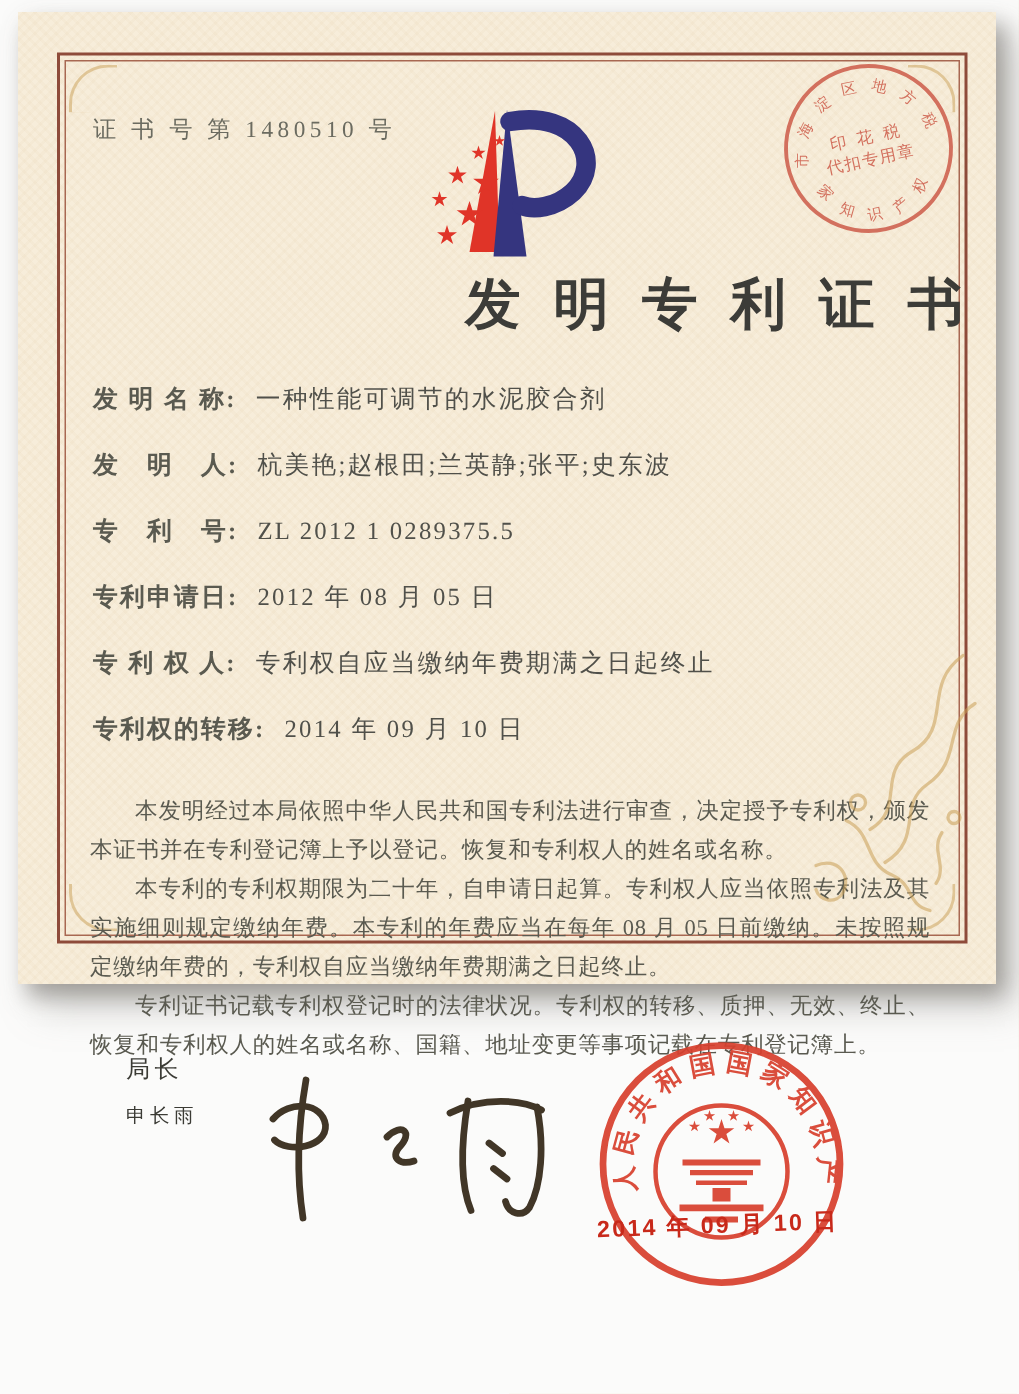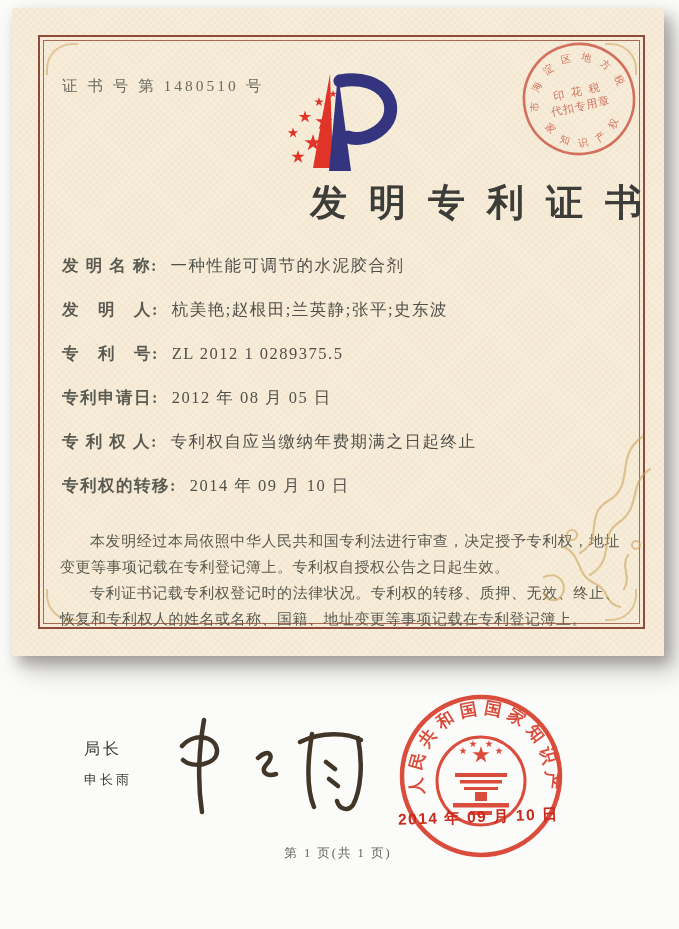--- a/index.html
+++ b/index.html
@@ -20,21 +20,21 @@
   .logo{position:absolute;left:255px;top:62px;width:158px;height:110px;}
   .title{position:absolute;top:170px;left:0;right:0;text-align:right;font-size:37px;
     letter-spacing:22px;text-indent:22px;color:#3c3c38;font-weight:600;}
   .fields{position:absolute;left:50px;top:247px;right:40px;}
   .field{font-size:16.5px;color:#54544a;margin-bottom:22px;letter-spacing:1.5px;white-space:nowrap;}
   .field .label{color:#5a5a50;font-weight:bold;}
   .field .value{margin-left:7px;color:#50504a;text-align:center;}
   .paras{position:absolute;left:48px;right:44px;top:520px;}
   .paras p{margin:0;font-size:15px;line-height:26px;text-indent:2em;color:#5a5a50;
     text-align:justify;letter-spacing:.5px;}
-  .signer{position:absolute;left:72px;top:731px;font-family:"Liberation Sans",sans-serif;color:#3b3b35;}
+  .signer{position:absolute;left:72px;top:695px;font-family:"Liberation Sans",sans-serif;color:#3b3b35;}
   .signer-title{font-size:16px;letter-spacing:3px;}
   .signer-name{font-size:13px;margin-top:11px;letter-spacing:3px;}
   .signature{position:absolute;left:150px;top:696px;width:232px;height:120px;}
   .seal{position:absolute;left:382px;top:681px;width:174px;height:174px;opacity:.93;}
   .seal-date{position:absolute;left:386px;top:799px;color:#c8291a;font-size:15.5px;font-weight:bold;
     letter-spacing:1.5px;transform:rotate(-2deg);font-family:"Liberation Sans",sans-serif;white-space:nowrap;}
   .footer{position:absolute;left:0;right:0;top:837px;text-align:center;font-size:12.5px;
     color:#63635a;letter-spacing:2px;}
   .tax-stamp{position:absolute;left:508px;top:32px;width:118px;height:118px;transform:rotate(-12deg);opacity:.85;}
   .flourish{position:absolute;right:8px;bottom:44px;width:132px;height:185px;opacity:.55;}
@@ -108,21 +108,22 @@
       <span class="label">专 利 权 人:</span>
       <span class="value">专利权自应当缴纳年费期满之日起终止</span>
     </div>
     <div class="field">
       <span class="label">专利权的转移:</span>
       <span class="value">2014 年 09 月 10 日</span>
     </div>
   </div>
 
   <div class="paras">
-    <p>本发明经过本局依照中华人民共和国专利法进行审查，决定授予专利权，地址变更等事项记载在专利登记簿上。专利权自授权公告之日起生效。</p>
+    <p>本发明经过本局依照中华人民共和国专利法进行审查，决定授予专利权，颁发本证书并在专利登记簿上予以登记。恢复和专利权人的姓名或名称。</p>
+    <p>本专利的专利权期限为二十年，自申请日起算。专利权人应当依照专利法及其实施细则规定缴纳年费。本专利的年费应当在每年 08 月 05 日前缴纳。未按照规定缴纳年费的，专利权自应当缴纳年费期满之日起终止。</p>
     <p>专利证书记载专利权登记时的法律状况。专利权的转移、质押、无效、终止、恢复和专利权人的姓名或名称、国籍、地址变更等事项记载在专利登记簿上。</p>
   </div>
 
   <div class="signer">
     <div class="signer-title">局长</div>
     <div class="signer-name">申长雨</div>
   </div>
 
   <svg class="signature" viewBox="0 0 232 120">
     <g stroke="#413627" stroke-width="4.5" fill="none" stroke-linecap="round">
@@ -168,14 +169,13 @@
       <path d="M118,10 C90,30 112,58 84,74 C60,88 80,112 56,126"></path>
       <path d="M126,42 C104,56 118,80 94,96 C74,110 92,132 66,148"></path>
       <path d="M40,120 C58,128 52,148 70,156 C86,163 80,176 96,180"></path>
       <path d="M104,128 C96,140 108,150 100,162"></path>
       <circle cx="48" cy="108" r="5"></circle>
       <circle cx="112" cy="118" r="4"></circle>
       <path d="M20,150 C34,144 44,156 38,168 C34,176 22,174 20,166"></path>
     </g>
   </svg>
 
-  <div class="footer">第 1 页(共 1 页)</div>
 </div>
 
 </body></html>

